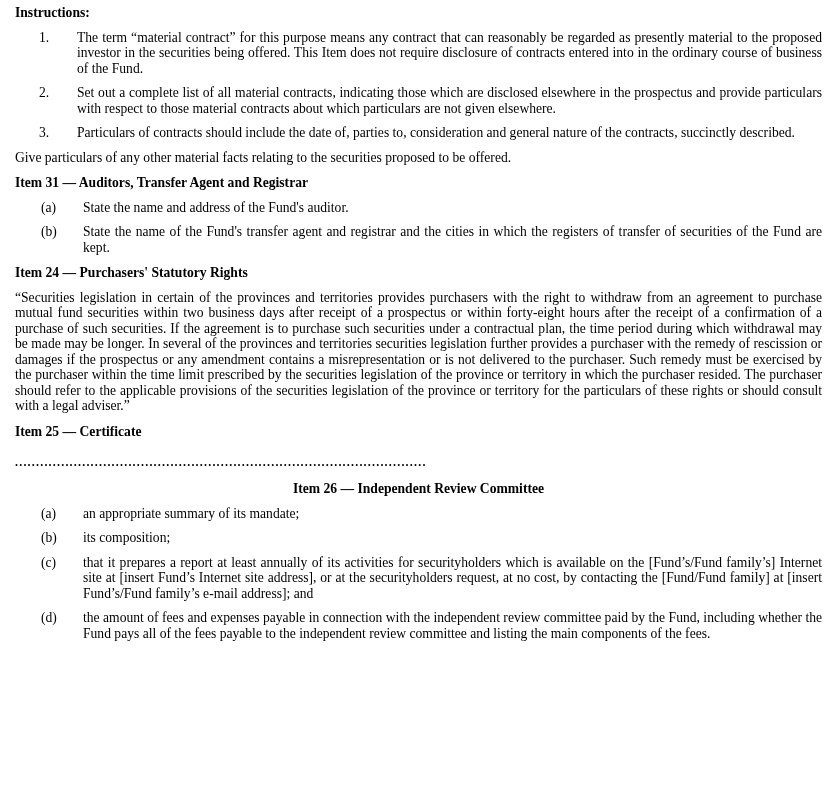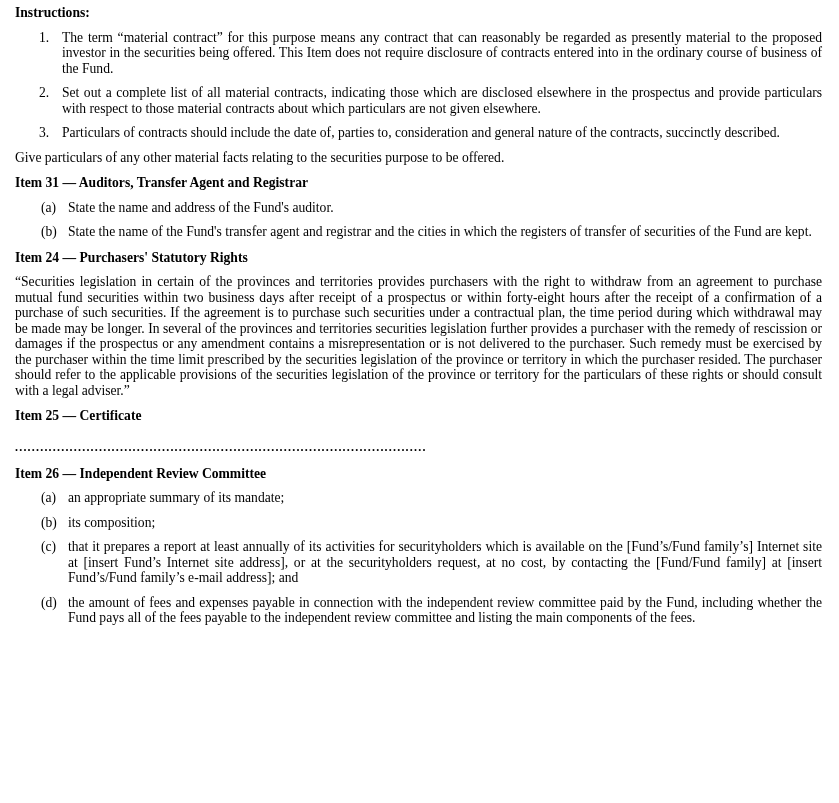--- a/index.html
+++ b/index.html
@@ -43,33 +43,35 @@
   .marker {
     flex: none;
     width: 23px;
   }
   .lettered .marker {
     width: 27px;
   }
   .item-text {
     flex: 1;
     text-align: justify;
+    margin-left: 15px;
   }
   .dotted-line {
     margin-top: 17px;
     width: 412px;
     overflow: hidden;
     white-space: nowrap;
     font-size: 12px;
     letter-spacing: 1.2px;
     font-weight: bold;
     line-height: 12px;
   }
   .h26 {
     margin-top: 13px;
+    text-align: center;
   }
   .italic {
     font-style: italic;
   }
 </style>
 </head>
 <body>
 
 <div class="page">
 
@@ -81,21 +83,21 @@
   </div>
   <div class="list-item numbered">
     <span class="marker">2.</span>
     <div class="item-text">Set out a complete list of all material contracts, indicating those which are disclosed elsewhere in the prospectus and provide particulars with respect to those material contracts about which particulars are not given elsewhere.</div>
   </div>
   <div class="list-item numbered">
     <span class="marker">3.</span>
     <div class="item-text">Particulars of contracts should include the date of, parties to, consideration and general nature of the contracts, succinctly described.</div>
   </div>
 
-  <div class="para">Give particulars of any other material facts relating to the securities purpose to be offered.</div>
+  <div class="para">Give particulars of any other material facts relating to the securities proposed to be offered.</div>
 
   <div class="heading">Item 31 — Auditors, Transfer Agent and Registrar</div>
   <div class="list-item lettered">
     <span class="marker">(a)</span>
     <div class="item-text">State the name and address of the Fund's auditor.</div>
   </div>
   <div class="list-item lettered">
     <span class="marker">(b)</span>
     <div class="item-text">State the name of the Fund's transfer agent and registrar and the cities in which the registers of transfer of securities of the Fund are kept.</div>
   </div>

